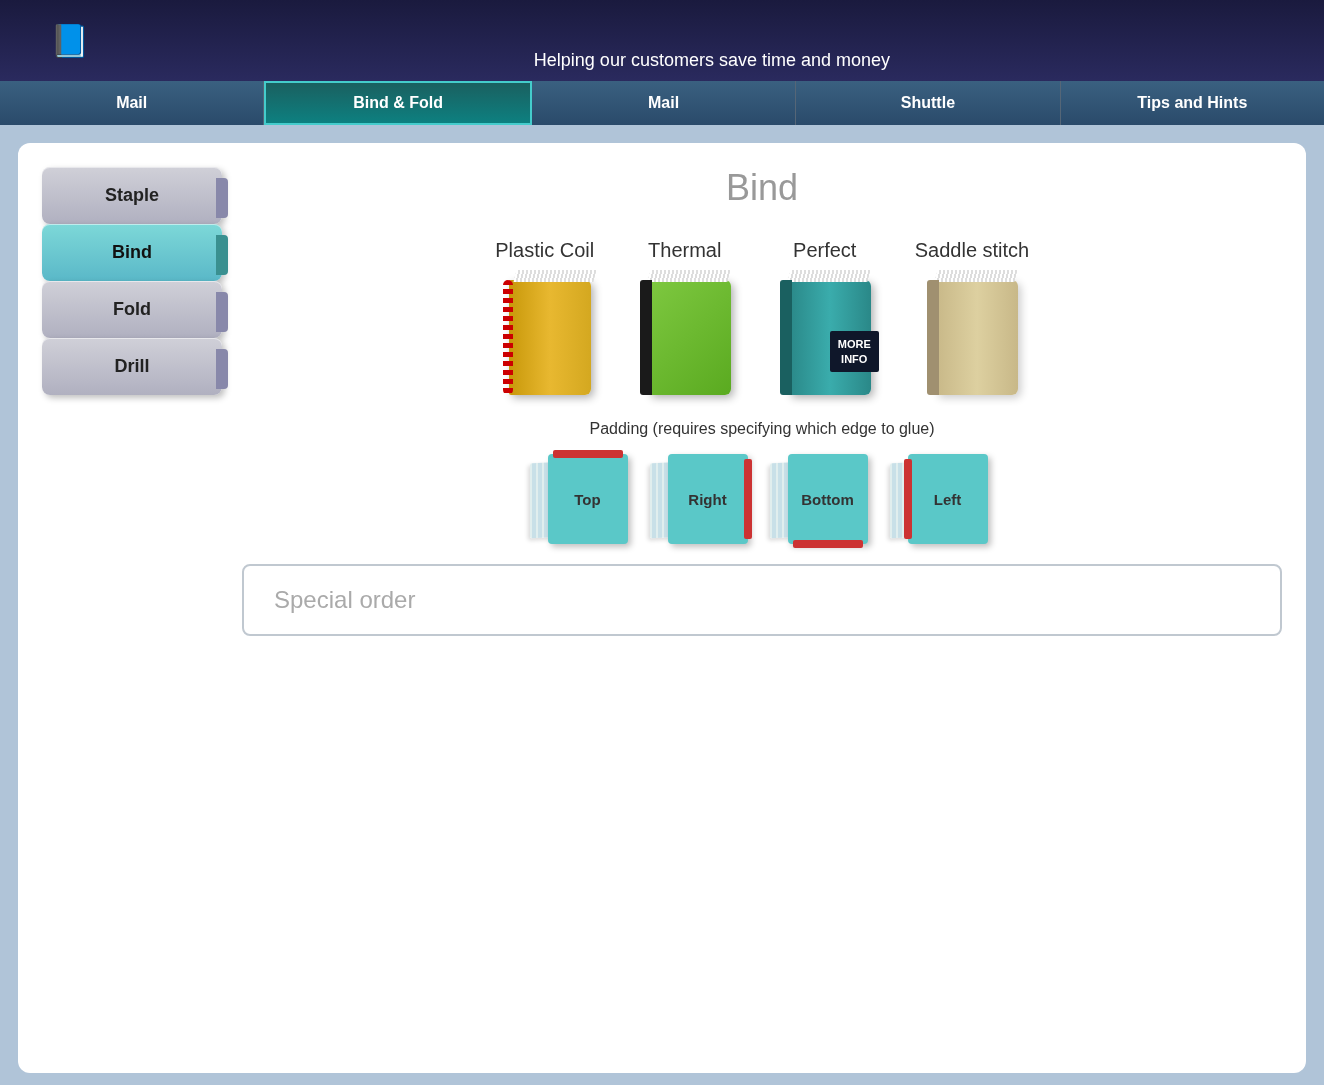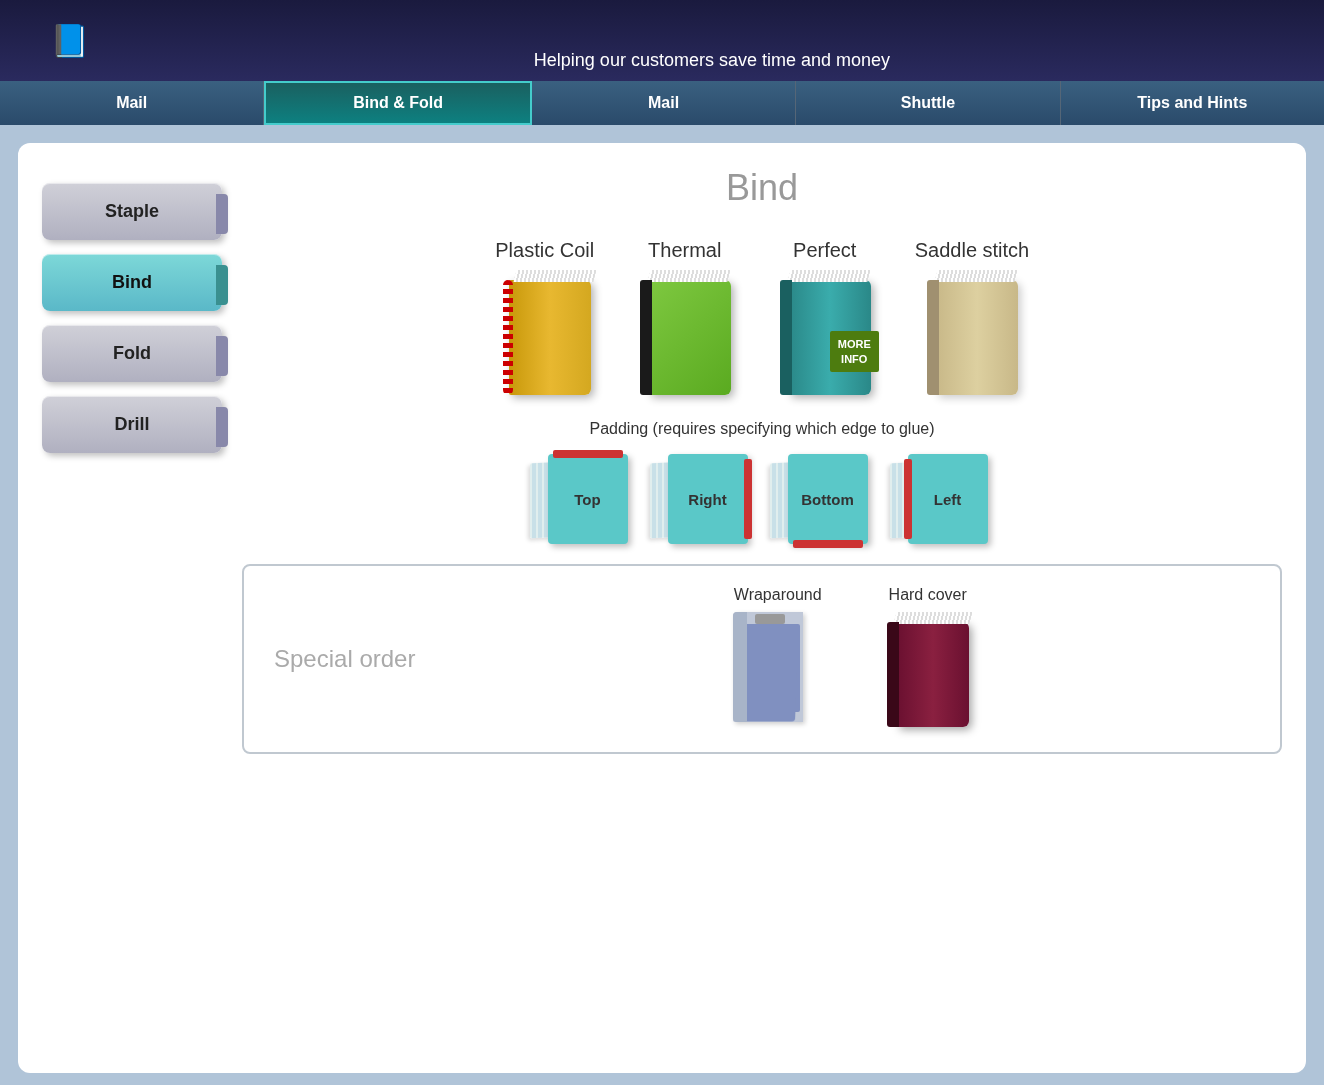--- a/index.html
+++ b/index.html
@@ -64,24 +64,22 @@
       padding: 24px;
       min-height: 930px;
       display: flex;
       gap: 20px;
     }
 
     
     .sidebar {
       display: flex;
       flex-direction: column;
-      gap: 14px;
       width: 180px;
       flex-shrink: 0;
-      margin-top: 16px;
     }
     .sidebar-btn {
       background: linear-gradient(to bottom, #d0d0d8, #b0b0c0);
       border: none;
       border-radius: 8px;
       padding: 18px 10px;
       font-size: 18px;
       font-weight: bold;
       color: #222;
       cursor: pointer;
@@ -309,21 +307,21 @@
         </div>
       </div>
 
       <div class="binding-item">
         <span class="binding-label">Perfect</span>
         <div style="position:relative; width:100px; height:130px;">
           <div style="position:absolute; top:0; left:14px; width:80px; height:12px; background:repeating-linear-gradient(to right, #fff 0,#fff 2px,#ddd 2px,#ddd 4px); transform:skewX(-15deg); z-index:2;"></div>
           <div style="position:absolute; left:5px; top:10px; width:12px; height:115px; background:#1a6060; border-radius:3px 0 0 3px; z-index:3;"></div>
           <div style="position:absolute; left:14px; top:10px; width:82px; height:115px; background:linear-gradient(to right,#2a8888,#3aacac,#2a8888); border-radius:0 6px 6px 0; box-shadow:3px 3px 8px rgba(0,0,0,0.3); z-index:1;"></div>
 
-          <div style="position:absolute; right:-4px; bottom:28px; background:#4d7c0f; color:white; font-size:11px; font-weight:bold; padding:6px 8px; line-height:1.3; border-radius:2px; z-index:10; cursor:pointer; text-align:center;">MORE<br>INFO</div>
+          <div style="position:absolute; right:-4px; bottom:28px; background:#0f172a; color:white; font-size:11px; font-weight:bold; padding:6px 8px; line-height:1.3; border-radius:2px; z-index:10; cursor:pointer; text-align:center;">MORE<br>INFO</div>
         </div>
       </div>
 
       <div class="binding-item">
         <span class="binding-label">Saddle stitch</span>
         <div style="position:relative; width:100px; height:130px;">
           <div style="position:absolute; top:0; left:14px; width:80px; height:12px; background:repeating-linear-gradient(to right, #fff 0,#fff 2px,#ddd 2px,#ddd 4px); transform:skewX(-15deg); z-index:2;"></div>
           <div style="position:absolute; left:5px; top:10px; width:12px; height:115px; background:#a09070; border-radius:3px 0 0 3px; z-index:3;"></div>
           <div style="position:absolute; left:14px; top:10px; width:82px; height:115px; background:linear-gradient(to right,#c8b888,#ddd0a0,#c8b888); border-radius:0 6px 6px 0; box-shadow:3px 3px 8px rgba(0,0,0,0.2); z-index:1;"></div>
         </div>
@@ -360,48 +358,16 @@
           <div style="position:absolute; left:-18px; top:8px; width:55px; height:75px; background:repeating-linear-gradient(to right,#e0eeee 0,#e0eeee 2px, #c8e0e8 2px,#c8e0e8 6px); transform:skewY(-3deg); z-index:0; box-shadow:-2px 2px 4px rgba(0,0,0,0.15); border-radius:2px;"></div>
           <div class="pad-cover pad-left" style="z-index:1; position:relative;">
             <span>Left</span>
           </div>
         </div>
       </div>
     </div>
 
     <div class="special-order-section">
       <div class="special-order-label">Special order</div>
-      <div class="special-items">
-
-        <div class="special-item">
-          <span class="special-label">Wraparound</span>
-
-          <div style="position:relative; width:90px; height:115px;">
-
-            <div style="position:absolute; left:0; top:0; width:70px; height:110px; background:#c0c8d8; border-radius:4px 0 0 2px; z-index:0; box-shadow:2px 2px 5px rgba(0,0,0,0.2);"></div>
-
-            <div style="position:absolute; left:22px; top:2px; width:30px; height:10px; background:#999; border-radius:2px; z-index:3;"></div>
-
-            <div style="position:absolute; left:12px; top:12px; width:55px; height:88px; background:#8090c0; border-radius:2px; z-index:1;"></div>
-
-            <div style="position:absolute; left:4px; top:60px; width:60px; height:55px; background:#8090c0; border-radius:0 0 4px 4px; z-index:2; transform-origin:top center; transform:perspective(200px) rotateX(-15deg);"></div>
-
-            <div style="position:absolute; left:0; top:0; width:14px; height:110px; background:#a8b4c8; border-radius:4px 0 0 4px; z-index:2;"></div>
-          </div>
-        </div>
-
-        <div class="special-item">
-          <span class="special-label">Hard cover</span>
-
-          <div style="position:relative; width:90px; height:120px;">
-
-            <div style="position:absolute; top:0; left:12px; width:76px; height:12px; background:repeating-linear-gradient(to right,#fff 0,#fff 2px,#ddd 2px,#ddd 4px); transform:skewX(-15deg); z-index:2;"></div>
-
-            <div style="position:absolute; left:4px; top:10px; width:12px; height:105px; background:#3a0818; border-radius:3px 0 0 3px; z-index:3;"></div>
-
-            <div style="position:absolute; left:14px; top:10px; width:72px; height:105px; background:linear-gradient(to right,#6a1030,#8a2040,#6a1030); border-radius:0 6px 6px 0; box-shadow:3px 3px 8px rgba(0,0,0,0.35); z-index:1;"></div>
-          </div>
-        </div>
-      </div>
     </div>
 
   </div>
 </div>
 
 </body></html>

